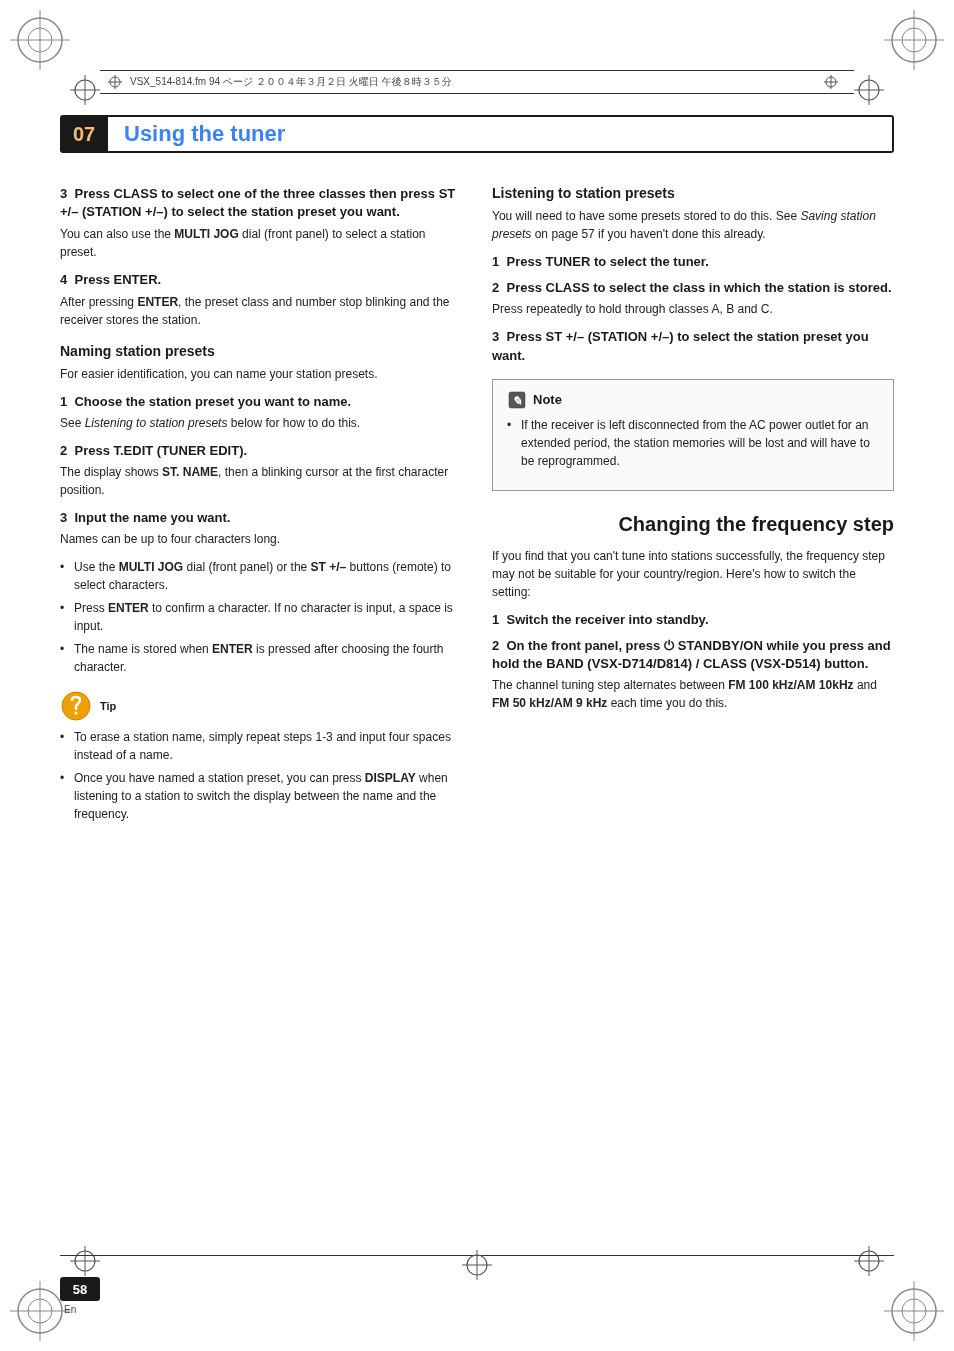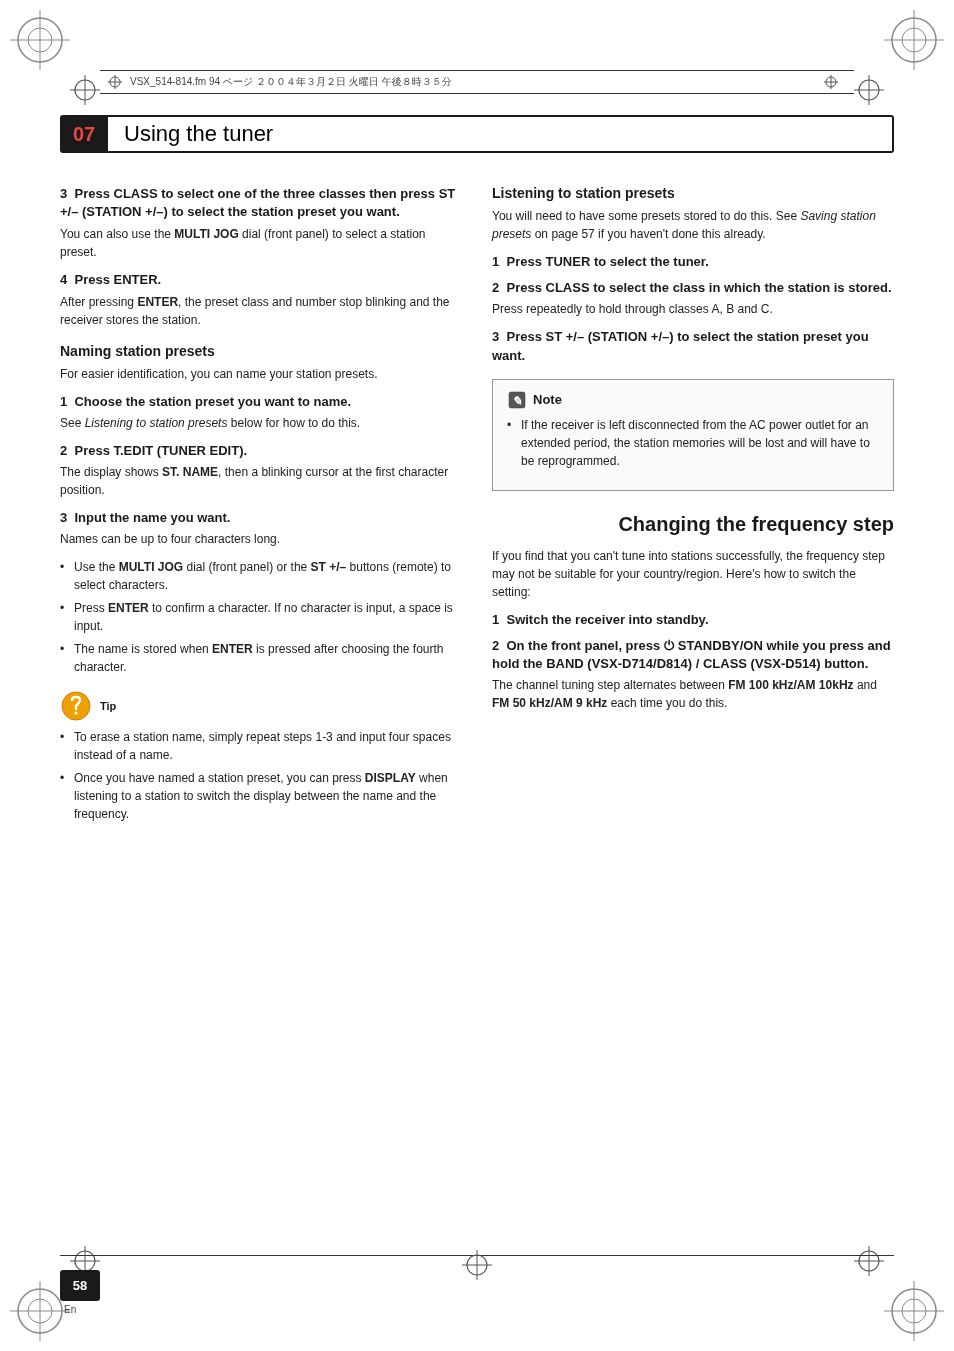--- a/index.html
+++ b/index.html
@@ -79,21 +79,21 @@
       position: absolute;
       top: 115px;
       left: 60px;
       right: 60px;
       display: flex;
       align-items: center;
     }
 
     .chapter-number {
       background: #1a1a1a;
-      color: #ef4444;
+      color: #fdba74;
       font-size: 20px;
       font-weight: bold;
       width: 48px;
       height: 38px;
       display: flex;
       align-items: center;
       justify-content: center;
       flex-shrink: 0;
       border-radius: 3px 0 0 3px;
     }
@@ -104,22 +104,22 @@
       flex: 1;
       display: flex;
       align-items: center;
       padding-left: 16px;
       border-left: none;
       border-radius: 0 3px 3px 0;
     }
 
     .chapter-title {
       font-size: 22px;
-      font-weight: normal;
-      color: #000000;
+      font-weight: bold;
+      color: #3b82f6;
     }
 
     
     .content-area {
       position: absolute;
       top: 185px;
       left: 60px;
       right: 60px;
       bottom: 100px;
       display: flex;
@@ -266,21 +266,21 @@
     
     .page-number-box {
       position: absolute;
       bottom: 50px;
       left: 60px;
       background: #1a1a1a;
       color: #ffffff;
       font-size: 13px;
       font-weight: bold;
       width: 40px;
-      height: 31px;
+      height: 24px;
       display: flex;
       align-items: center;
       justify-content: center;
       border-radius: 3px;
     }
 
     .page-en {
       position: absolute;
       bottom: 36px;
       left: 64px;

